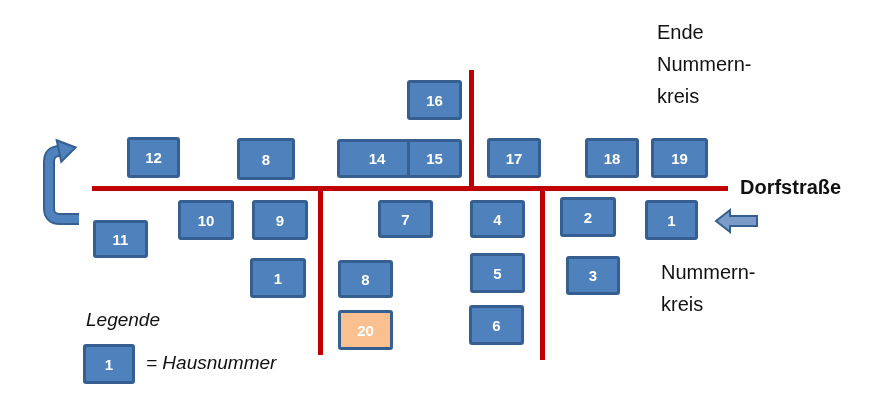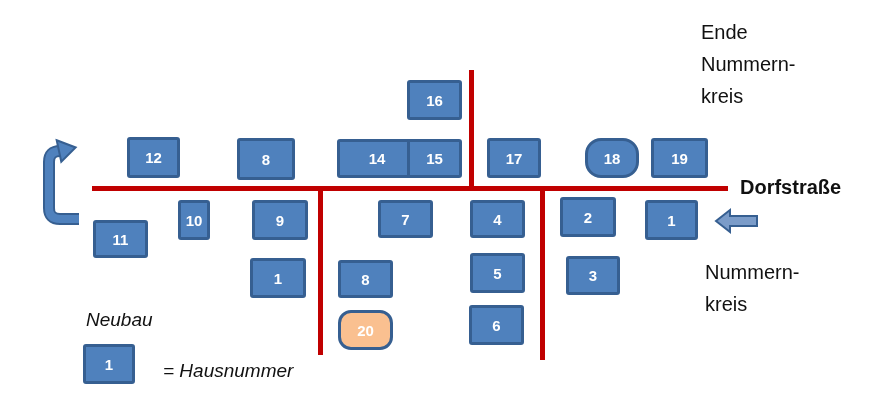--- a/index.html
+++ b/index.html
@@ -13,26 +13,26 @@
   .street { position: absolute; background: var(--street, #C00000); }
 
   .house {
     position: absolute; box-sizing: border-box;
     background: var(--house-fill, #4F81BD);
     border: 3px solid var(--house-border, #365F91);
     border-radius: 3px;
     color: #ffffff; font-weight: bold; font-size: 15px;
     display: flex; align-items: center; justify-content: center;
   }
-  .house.new { background: var(--new-fill, #FAC090); border-radius: 13px; }
+  .house.new { background: var(--new-fill, #FAC090); }
 
   .lbl { position: absolute; color: #111111; font-size: 20px; white-space: nowrap; }
   .lbl.bold { font-weight: bold; }
   .lbl.italic { font-style: italic; }
-  .stack div { line-height: 32px; margin-left: 44px; }
+  .stack div { line-height: 32px; }
   .legend-title { font-size: 19px; }
   .legend-desc { font-size: 19px; }
 
   svg { position: absolute; overflow: visible; }
 </style>
 </head>
 <body style="--street: #C00000; --house-fill: #4F81BD; --house-border: #365F91; --new-fill: #FAC090; --arrow-fill: #7B9CC9; --arrow-border: #365F91; --number-text: #FFFFFF; --label-text: #111111;">
 
 <div class="canvas">
 
@@ -41,24 +41,24 @@
   <div class="street" style="left:318px; top:186px; width:5px; height:169px;"></div>
   <div class="street" style="left:540px; top:186px; width:5px; height:174px;"></div>
 
   <div id="houses">
       <div class="house" style="left: 407px; top: 80px; width: 55px; height: 40px;">16</div>
       <div class="house" style="left: 127px; top: 137px; width: 53px; height: 41px;">12</div>
       <div class="house" style="left: 237px; top: 138px; width: 58px; height: 42px;">8</div>
       <div class="house" style="left: 337px; top: 139px; width: 80px; height: 39px;">14</div>
       <div class="house" style="left: 407px; top: 139px; width: 55px; height: 39px;">15</div>
       <div class="house" style="left: 487px; top: 138px; width: 54px; height: 40px;">17</div>
-      <div class="house" style="left: 585px; top: 138px; width: 54px; height: 40px; border-radius: 16px;">18</div>
+      <div class="house" style="left: 585px; top: 138px; width: 54px; height: 40px;">18</div>
       <div class="house" style="left: 651px; top: 138px; width: 57px; height: 40px;">19</div>
       <div class="house" style="left: 93px; top: 200px; width: 55px; height: 38px; margin-top: 20px;">11</div>
-      <div class="house" style="left: 178px; top: 200px; width: 32px; height: 40px;">10</div>
+      <div class="house" style="left: 178px; top: 200px; width: 56px; height: 40px;">10</div>
       <div class="house" style="left: 252px; top: 200px; width: 56px; height: 40px;">9</div>
       <div class="house" style="left: 250px; top: 258px; width: 56px; height: 40px;">1</div>
       <div class="house" style="left: 378px; top: 200px; width: 55px; height: 38px;">7</div>
       <div class="house" style="left: 338px; top: 260px; width: 55px; height: 38px;">8</div>
       <div class="house new" style="left: 338px; top: 310px; width: 55px; height: 40px;">20</div>
       <div class="house" style="left: 470px; top: 200px; width: 55px; height: 38px;">4</div>
       <div class="house" style="left: 470px; top: 253px; width: 55px; height: 40px;">5</div>
       <div class="house" style="left: 469px; top: 305px; width: 55px; height: 40px;">6</div>
       <div class="house" style="left: 560px; top: 197px; width: 56px; height: 40px;">2</div>
       <div class="house" style="left: 566px; top: 256px; width: 54px; height: 39px;">3</div>
@@ -84,20 +84,20 @@
   </div>
 
   <div class="lbl stack" style="left:661px; top:256px;">
     <div>Nummern-</div>
     <div>kreis</div>
   </div>
 
 
 
   <div>
-    <div class="lbl italic legend-title" style="left:86px; top:309px;">Neubau</div>
+    <div class="lbl italic legend-title" style="left:86px; top:309px;">Legende</div>
     <div class="house" style="left:83px; top:344px; width:52px; height:40px;">
       <span>1</span>
     </div>
-    <div class="lbl italic legend-desc" style="left:146px; top:360px;margin-left:17px;">= Hausnummer</div>
+    <div class="lbl italic legend-desc" style="left:146px; top:352px;">= Hausnummer</div>
   </div>
 
 </div>
 
 </body></html>

